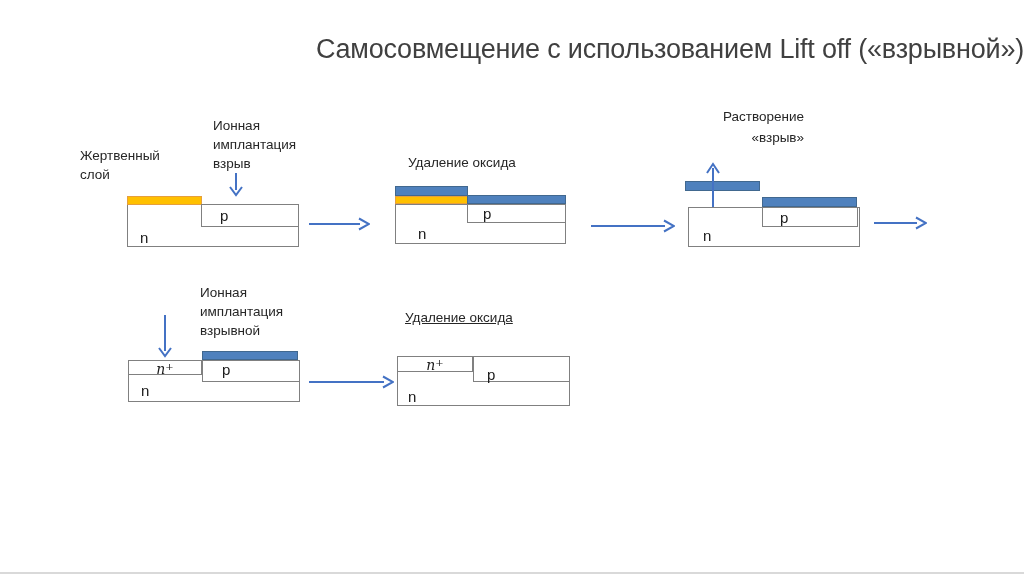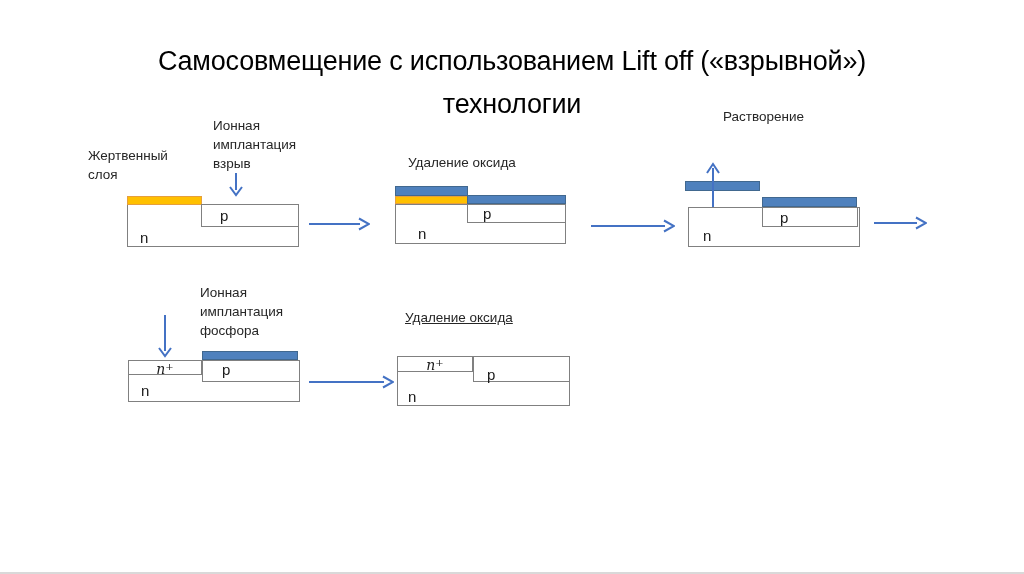--- a/index.html
+++ b/index.html
@@ -7,24 +7,23 @@
   body {
     width: 1024px; height: 574px;
     font-family: "Liberation Sans", sans-serif;
     position: relative; overflow: hidden;
   }
   .slide { position: absolute; inset: 0; background: #fff; }
   .bottom-rule { position: absolute; left: 0; right: 0; bottom: 0; height: 2px; background: #d9d9d9; }
 
   .page-title {
     position: absolute; left: 0; top: 28px; width: 1024px;
-    text-align: center; color: #000000;
+    text-align: right; color: #404040;
     font-size: 27px; line-height: 43px; font-weight: 400;
     letter-spacing: -0.2px;
-    margin-top: 12px;
   }
 
   .lbl {
     position: absolute; color: #262626;
     font-size: 13.5px; line-height: 19px; white-space: nowrap;
   }
   .lbl3 { line-height: 21px; text-align: right; }
 
   .box {
     position: absolute; background: #ffffff;
@@ -48,27 +47,26 @@
   .arrow { position: absolute; }
   .arrow svg { display: block; }
 </style>
 </head>
 <body>
 
 <div class="slide">
 
   <div class="page-title">
     <div>Самосовмещение с использованием Lift off («взрывной»)</div>
-    <div>технологии</div>
   </div>
 
   <div>
-    <div class="lbl" style="left:88px; top:146px;">
+    <div class="lbl" style="left:80px; top:146px;">
       <div>Жертвенный</div>
-      <div>слоя</div>
+      <div>слой</div>
     </div>
     <div class="lbl" style="left:213px; top:116px;">
       <div>Ионная</div>
       <div>имплантация</div>
       <div>взрыв</div>
     </div>
     <div class="arrow" style="left:228px; top:173px;">
       <svg width="16" height="24" viewBox="0 0 16 24">
         <line x1="8" y1="0" x2="8" y2="17" stroke="#4472C4" stroke-width="2"></line>
         <path d="M2 14 L8 22 L14 14" fill="none" stroke="#4472C4" stroke-width="2"></path>
@@ -102,20 +100,21 @@
   <div class="arrow" style="left:590px; top:219px;">
     <svg width="85" height="14" viewBox="0 0 85 14">
       <line x1="1" y1="7" x2="75" y2="7" stroke="#4472C4" stroke-width="2"></line>
       <path d="M74 1.5 L84 7 L74 12.5" fill="none" stroke="#4472C4" stroke-width="2"></path>
     </svg>
   </div>
 
   <div>
     <div class="lbl lbl3" style="left:723px; top:106px;">
       <div>Растворение</div>
+      <div>«взрыв»</div>
     </div>
     <div class="bar blue" style="left:685px; top:181px; width:75px; height:10px;"></div>
     <div class="arrow" style="left:705px; top:162px;">
       <svg width="16" height="46" viewBox="0 0 16 46">
         <line x1="8" y1="45" x2="8" y2="6" stroke="#4472C4" stroke-width="2"></line>
         <path d="M2 11 L8 2 L14 11" fill="none" stroke="#4472C4" stroke-width="2"></path>
       </svg>
     </div>
     <div class="box" style="left:688px; top:207px; width:172px; height:40px;"></div>
     <div class="box" style="left:762px; top:207px; width:96px; height:20px;"></div>
@@ -128,21 +127,21 @@
     <svg width="54" height="14" viewBox="0 0 54 14">
       <line x1="1" y1="7" x2="44" y2="7" stroke="#4472C4" stroke-width="2"></line>
       <path d="M43 1.5 L53 7 L43 12.5" fill="none" stroke="#4472C4" stroke-width="2"></path>
     </svg>
   </div>
 
   <div>
     <div class="lbl" style="left:200px; top:283px;">
       <div>Ионная</div>
       <div>имплантация</div>
-      <div>фосфора</div>
+      <div>взрывной</div>
     </div>
     <div class="arrow" style="left:157px; top:315px;">
       <svg width="16" height="43" viewBox="0 0 16 43">
         <line x1="8" y1="0" x2="8" y2="36" stroke="#4472C4" stroke-width="2"></line>
         <path d="M2 33 L8 41 L14 33" fill="none" stroke="#4472C4" stroke-width="2"></path>
       </svg>
     </div>
     <div class="box" style="left:128px; top:360px; width:172px; height:42px;"></div>
     <div class="box" style="left:202px; top:360px; width:98px; height:22px;"></div>
     <div class="bar blue" style="left:202px; top:351px; width:96px; height:9px;"></div>

